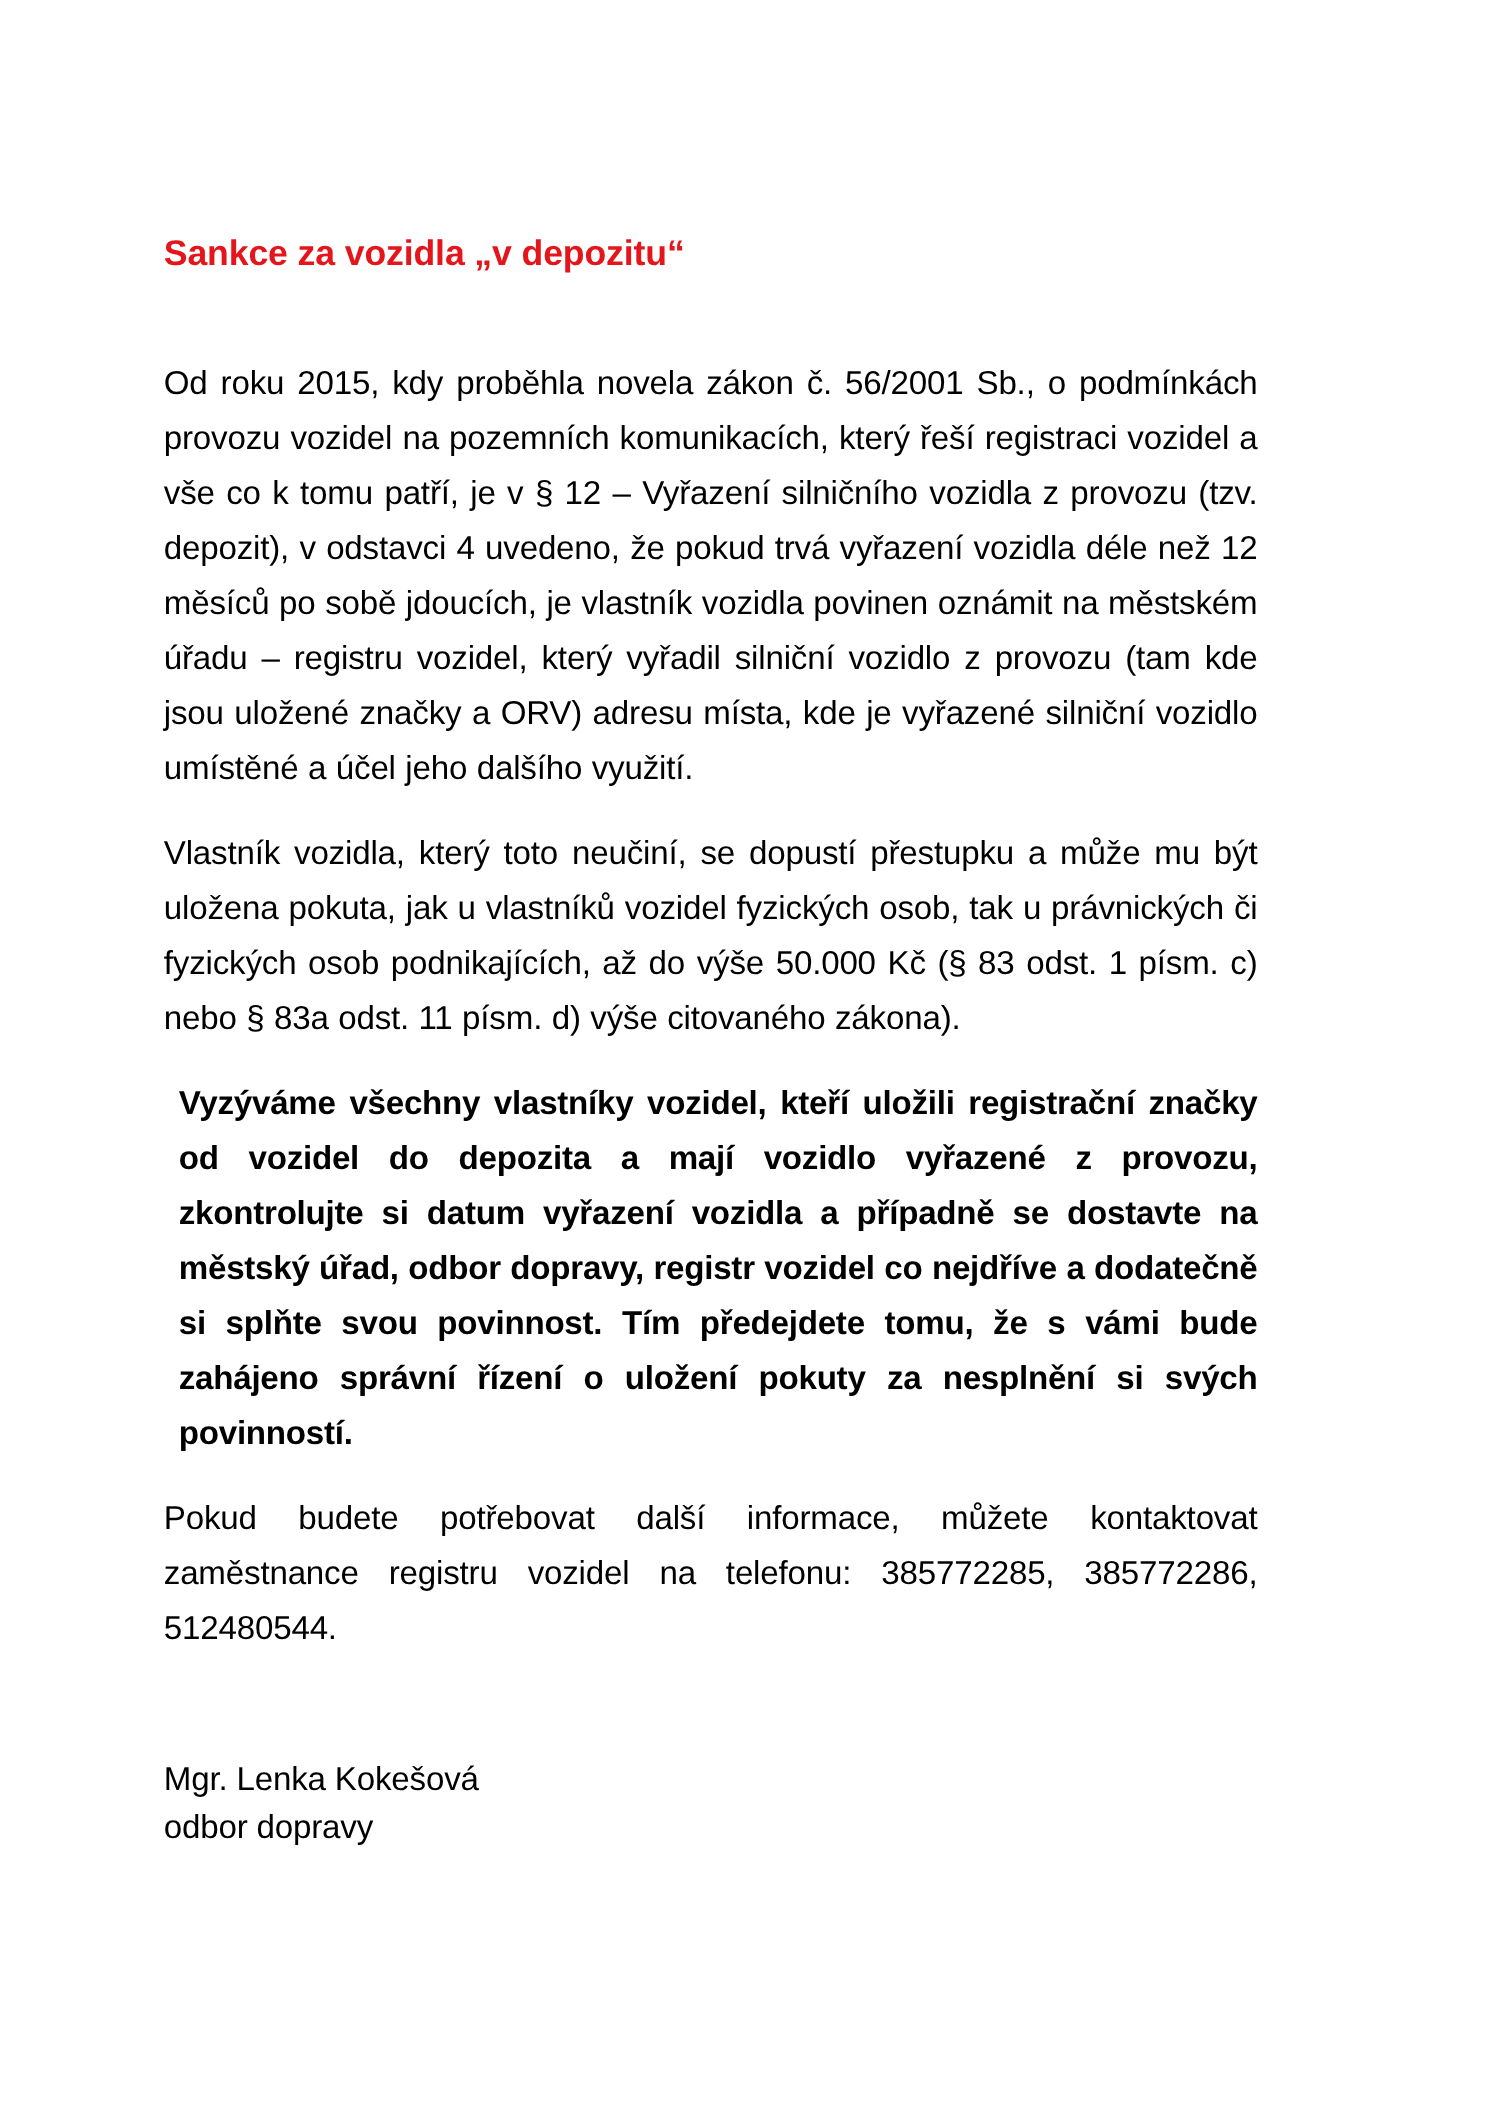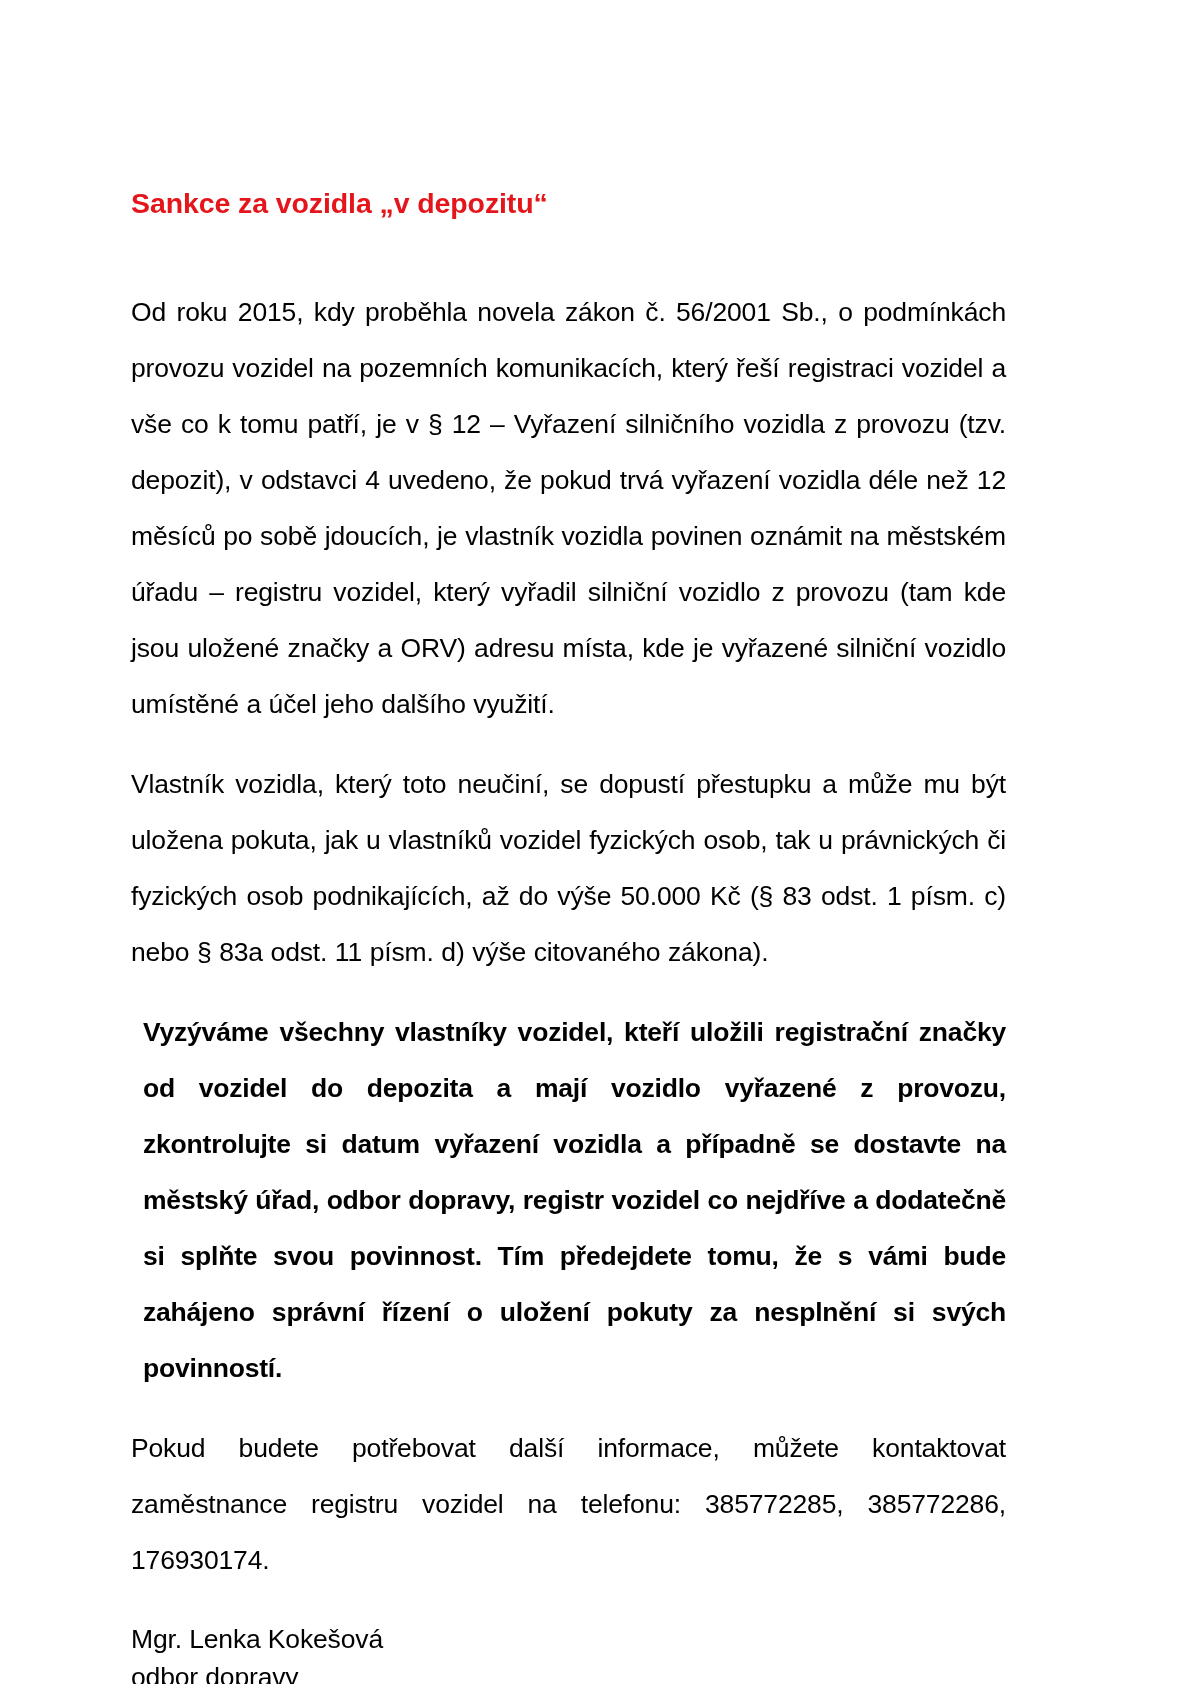--- a/index.html
+++ b/index.html
@@ -29,41 +29,41 @@
     font-size: 28.5px;
     font-weight: bold;
     line-height: 1.25;
     letter-spacing: -0.1px;
     margin: 0 0 62px 0;
     white-space: nowrap;
   }
 
   .para {
     font-size: 26.5px;
-    line-height: 56px;
+    line-height: 44px;
     text-align: justify;
     text-justify: inter-word;
     margin: 0 0 24px 0;
     letter-spacing: -0.15px;
     word-spacing: 0.4px;
     hyphens: none;
   }
 
   .para.last-line-left {
     text-align-last: left;
   }
 
   .para-bold {
     font-weight: bold;
     letter-spacing: -0.2px;
     margin-left: 12px;
   }
 
   .signature-block {
-    margin-top: 32px;
+    margin-top: 80px;
     font-size: 26.5px;
     line-height: 38px;
     letter-spacing: -0.15px;
   }
 
   .signature-line {
     margin: 0;
     white-space: nowrap;
   }
 </style>
@@ -73,20 +73,20 @@
 <div class="page">
 
   <h1 class="doc-title" style="color: rgb(228, 22, 27);">Sankce za vozidla „v depozitu“</h1>
 
   <p class="para">Od roku 2015, kdy proběhla novela zákon č. 56/2001 Sb., o podmínkách provozu vozidel na pozemních komunikacích, který řeší registraci vozidel a vše co k tomu patří, je v § 12 – Vyřazení silničního vozidla z provozu (tzv. depozit), v odstavci 4 uvedeno, že pokud trvá vyřazení vozidla déle než 12 měsíců po sobě jdoucích, je vlastník vozidla povinen oznámit na městském úřadu – registru vozidel, který vyřadil silniční vozidlo z provozu (tam kde jsou uložené značky a ORV) adresu místa, kde je vyřazené silniční vozidlo umístěné a účel jeho dalšího využití.</p>
 
   <p class="para">Vlastník vozidla, který toto neučiní, se dopustí přestupku a může mu být uložena pokuta, jak u vlastníků vozidel fyzických osob, tak u právnických či fyzických osob podnikajících, až do výše 50.000 Kč (§ 83 odst. 1 písm. c) nebo § 83a odst. 11 písm. d) výše citovaného zákona).</p>
 
   <p class="para para-bold">Vyzýváme všechny vlastníky vozidel, kteří uložili registrační značky od vozidel do depozita a mají vozidlo vyřazené z provozu, zkontrolujte si datum vyřazení vozidla a případně se dostavte na městský úřad, odbor dopravy, registr vozidel co nejdříve a dodatečně si splňte svou povinnost.  Tím předejdete tomu, že s vámi bude zahájeno správní řízení o uložení pokuty za nesplnění si svých povinností.</p>
 
-  <p class="para last-line-left">Pokud budete potřebovat další informace, můžete kontaktovat zaměstnance registru vozidel na telefonu: 385772285, 385772286, 176930174.</p>
+  <p class="para last-line-left">Pokud budete potřebovat další informace, můžete kontaktovat zaměstnance registru vozidel na telefonu: 385772285, 385772286, 512480544.</p>
 
   <div class="signature-block">
     <p class="signature-line">Mgr. Lenka Kokešová</p>
     <p class="signature-line">odbor dopravy</p>
   </div>
 
 </div>
 
 </body></html>

